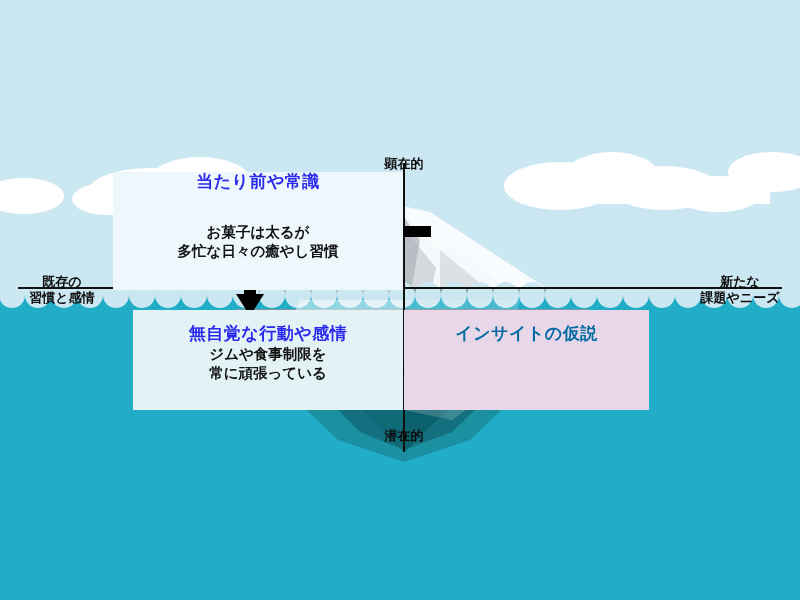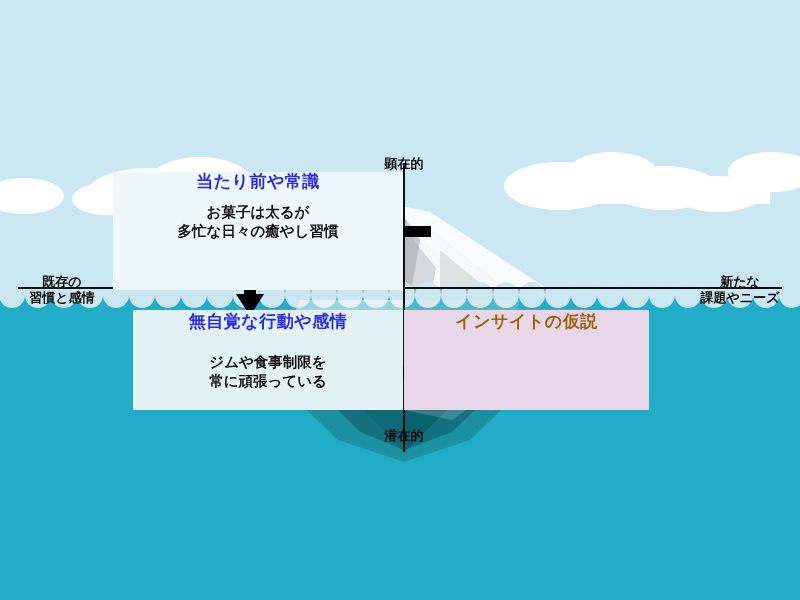--- a/index.html
+++ b/index.html
@@ -46,33 +46,33 @@
   .panel-br { left: 404px; top: 310px; width: 245px; height: 100px; background: #e7d7e9; }
 
   .panel-heading {
     font-size: 17px;
     font-weight: bold;
     letter-spacing: 0.5px;
     line-height: 1.1;
     white-space: pre;
   }
   .heading-blue { color: #2a2aec; }
-  .heading-red  { color: #a16207; }
+  .heading-red  { color: #0369a1; }
 
   .panel-body {
     font-size: 14.5px;
     font-weight: bold;
     color: #111111;
     line-height: 1.32;
     white-space: pre-line;
   }
   .panel-tl .panel-heading, .panel-tr .panel-heading { }
-  .panel-tl .panel-body,    .panel-tr .panel-body    { margin-top: 12px; }
-  .panel-bl .panel-heading, .panel-br .panel-heading { margin-top: 2px; }
-  .panel-bl .panel-body,    .panel-br .panel-body    { margin-top: 22px; text-align: center; }
+  .panel-tl .panel-body,    .panel-tr .panel-body    { margin-top: 32px; }
+  .panel-bl .panel-heading, .panel-br .panel-heading { margin-top: 14px; }
+  .panel-bl .panel-body,    .panel-br .panel-body    { margin-top: 2px; text-align: center; }
 
   
   .axis-cap {
     position: absolute;
     font-size: 13px;
     font-weight: bold;
     color: #0d0d0d;
     white-space: pre;
     text-align: center;
     line-height: 1.25;

